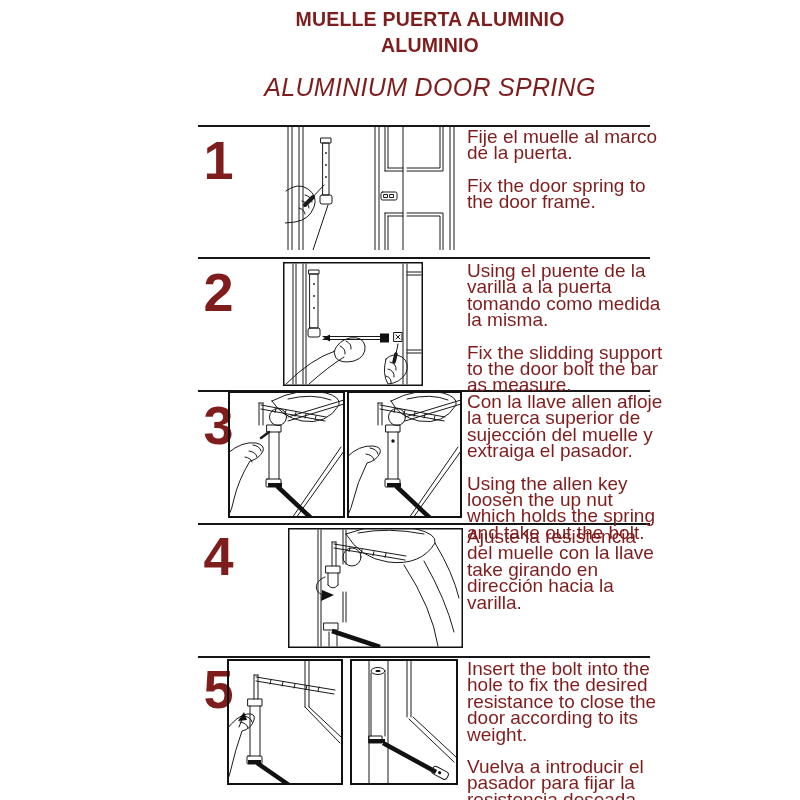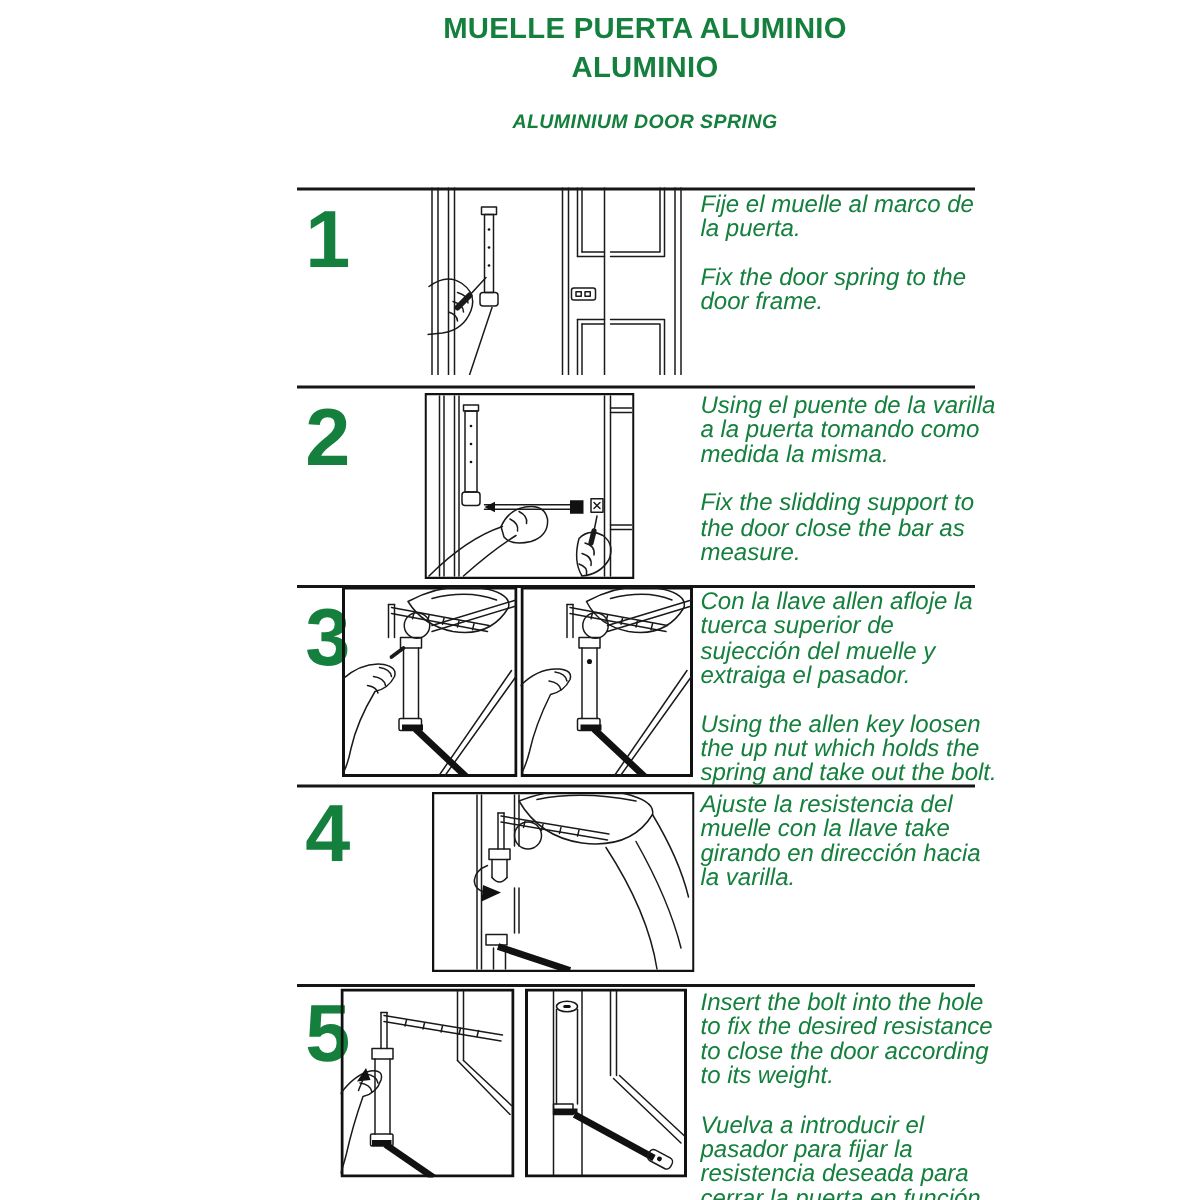--- a/index.html
+++ b/index.html
@@ -1,24 +1,24 @@
 <!DOCTYPE html>
 <html><head>
 <meta charset="utf-8">
 <style>
   html,body{margin:0;padding:0;background:#fff;}
   .page{position:relative;width:800px;height:800px;background:#ffffff;overflow:hidden;
-        font-family:"Liberation Sans","DejaVu Sans",sans-serif;color:#15803d;border-radius:13px;}
+        font-family:"Liberation Sans","DejaVu Sans",sans-serif;color:#7f1d1d;border-radius:13px;}
   .header{position:absolute;top:6px;left:170px;width:520px;text-align:center;}
   .title{font-size:19.5px;font-weight:700;line-height:26px;margin:0;letter-spacing:.2px;}
-  .subtitle{font-size:13px;font-weight:700;font-style:italic;margin:15px 0 0;letter-spacing:.3px;}
+  .subtitle{font-size:25px;font-weight:400;font-style:italic;margin:15px 0 0;letter-spacing:.3px;}
   .sep{position:absolute;left:198px;width:452px;height:1.5px;background:#161616;}
   .step-number{position:absolute;left:195px;width:46px;text-align:center;
                font-size:54px;font-weight:700;line-height:1;letter-spacing:-1px;}
-  .step-text{position:absolute;left:467px;width:198px;font-size:16px;line-height:16.4px;font-style:italic;}
+  .step-text{position:absolute;left:467px;width:198px;font-size:19px;line-height:16.4px;}
   .step-text p{margin:0 0 16px;}
   .illus{position:absolute;}
   .illus svg{display:block;}
   .ln{stroke:#1a1a1a;stroke-width:1;fill:none;stroke-linecap:round;stroke-linejoin:round;}
   .thick{stroke:#111;stroke-width:4.5;fill:none;stroke-linecap:butt;}
   .blk{fill:#111;stroke:none;}
   .brd{stroke:#111;stroke-width:2;fill:none;}
   .brd15{stroke-width:1.5;}
 </style>
 </head>
@@ -45,21 +45,21 @@
   <div class="step-number" style="top:398px">3</div>
   <div class="step-number" style="top:529px">4</div>
   <div class="step-number" style="top:662px">5</div>
 
   <div class="step-text" style="top:129px">
     <p>Fije el muelle al marco de la puerta.</p>
     <p>Fix the door spring to the door frame.</p>
   </div>
   <div class="step-text" style="top:263px">
     <p>Using el puente de la varilla a la puerta tomando como medida la misma.</p>
-    <p>Fix the slidding support to the door close the bar as measure.</p>
+    <p>Fix the slidding support to the door bolt the bar as measure.</p>
   </div>
   <div class="step-text" style="top:394px">
     <p>Con la llave allen afloje la tuerca superior de sujección del muelle y extraiga el pasador.</p>
     <p>Using the allen key loosen the up nut which holds the spring and take out the bolt.</p>
   </div>
   <div class="step-text" style="top:529px">
     <p>Ajuste la resistencia del muelle con la llave take girando en dirección hacia la varilla.</p>
   </div>
   <div class="step-text" style="top:661px">
     <p>Insert the bolt into the hole to fix the desired resistance to close the door according to its weight.</p>

